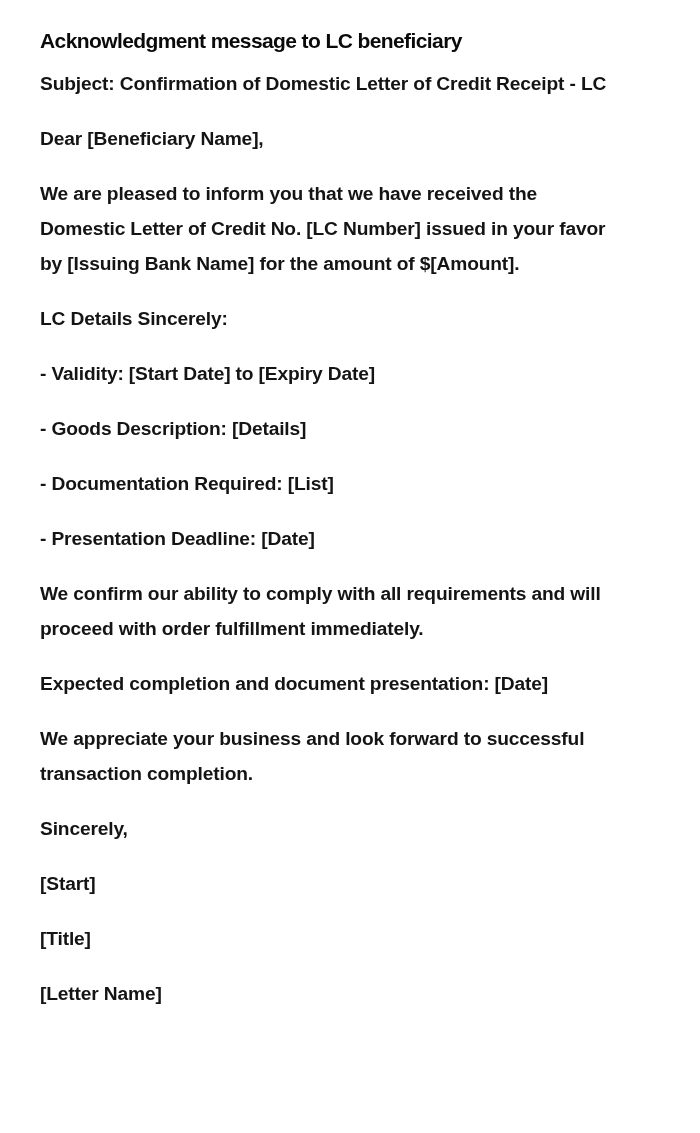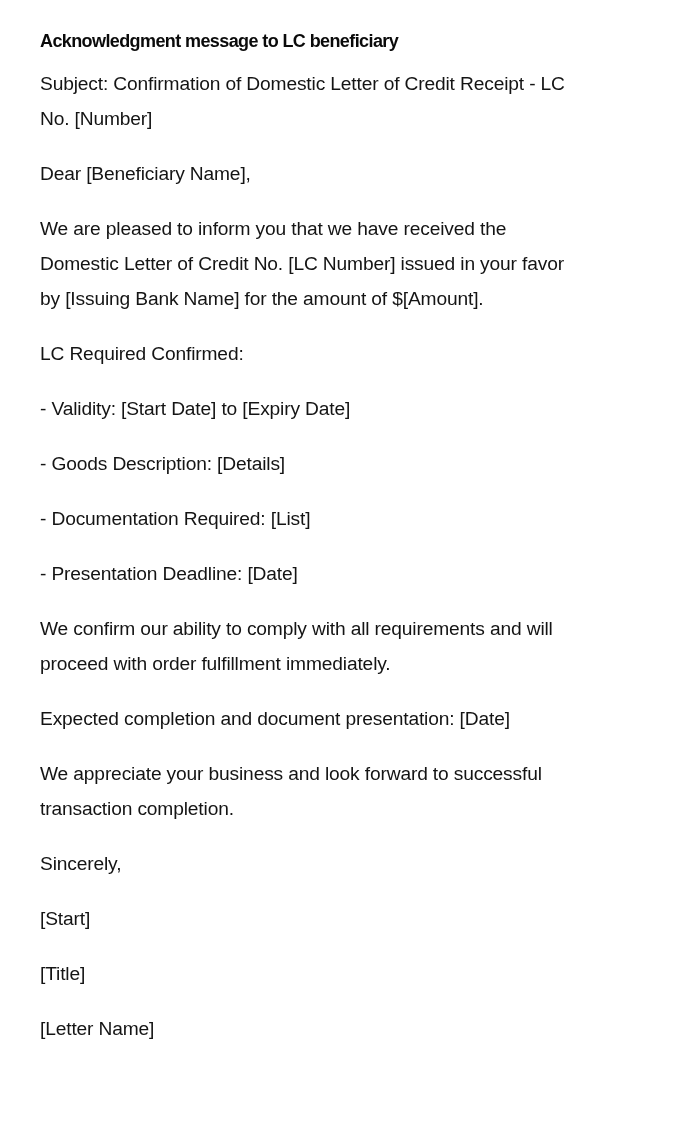--- a/index.html
+++ b/index.html
@@ -16,58 +16,58 @@
     }
     .page {
       position: relative;
       padding: 24px 40px 0 40px;
       box-sizing: border-box;
       width: 700px;
     }
     .title {
       font-family: "Liberation Sans", sans-serif;
       font-weight: bold;
-      font-size: 18px;
+      font-size: 21px;
       letter-spacing: -0.6px;
       line-height: 34px;
       margin: 0 0 8px 0;
       color: #0a0a0a;
     }
     .para {
       font-size: 19.2px;
       line-height: 35px;
       margin: 0 0 20px 0;
       letter-spacing: -0.15px;
       color: #141414;
       white-space: normal;
+      font-weight: bold;
     }
     .para .line {
       display: block;
     }
   </style>
 </head>
 <body>
 
 <div class="page">
   <h1 class="title">Acknowledgment message to LC beneficiary</h1>
 
   <p class="para">
     <span class="line">Subject: Confirmation of Domestic Letter of Credit Receipt - LC</span>
-    <span class="line">No. [Number]</span>
   </p>
 
   <p class="para">Dear [Beneficiary Name],</p>
 
   <p class="para">
     <span class="line">We are pleased to inform you that we have received the</span>
     <span class="line">Domestic Letter of Credit No. [LC Number] issued in your favor</span>
     <span class="line">by [Issuing Bank Name] for the amount of $[Amount].</span>
   </p>
 
-  <p class="para">LC Required Confirmed:</p>
+  <p class="para">LC Details Sincerely:</p>
 
   <p class="para">- Validity: [Start Date] to [Expiry Date]</p>
   <p class="para">- Goods Description: [Details]</p>
   <p class="para">- Documentation Required: [List]</p>
   <p class="para">- Presentation Deadline: [Date]</p>
 
   <p class="para">
     <span class="line">We confirm our ability to comply with all requirements and will</span>
     <span class="line">proceed with order fulfillment immediately.</span>
   </p>

